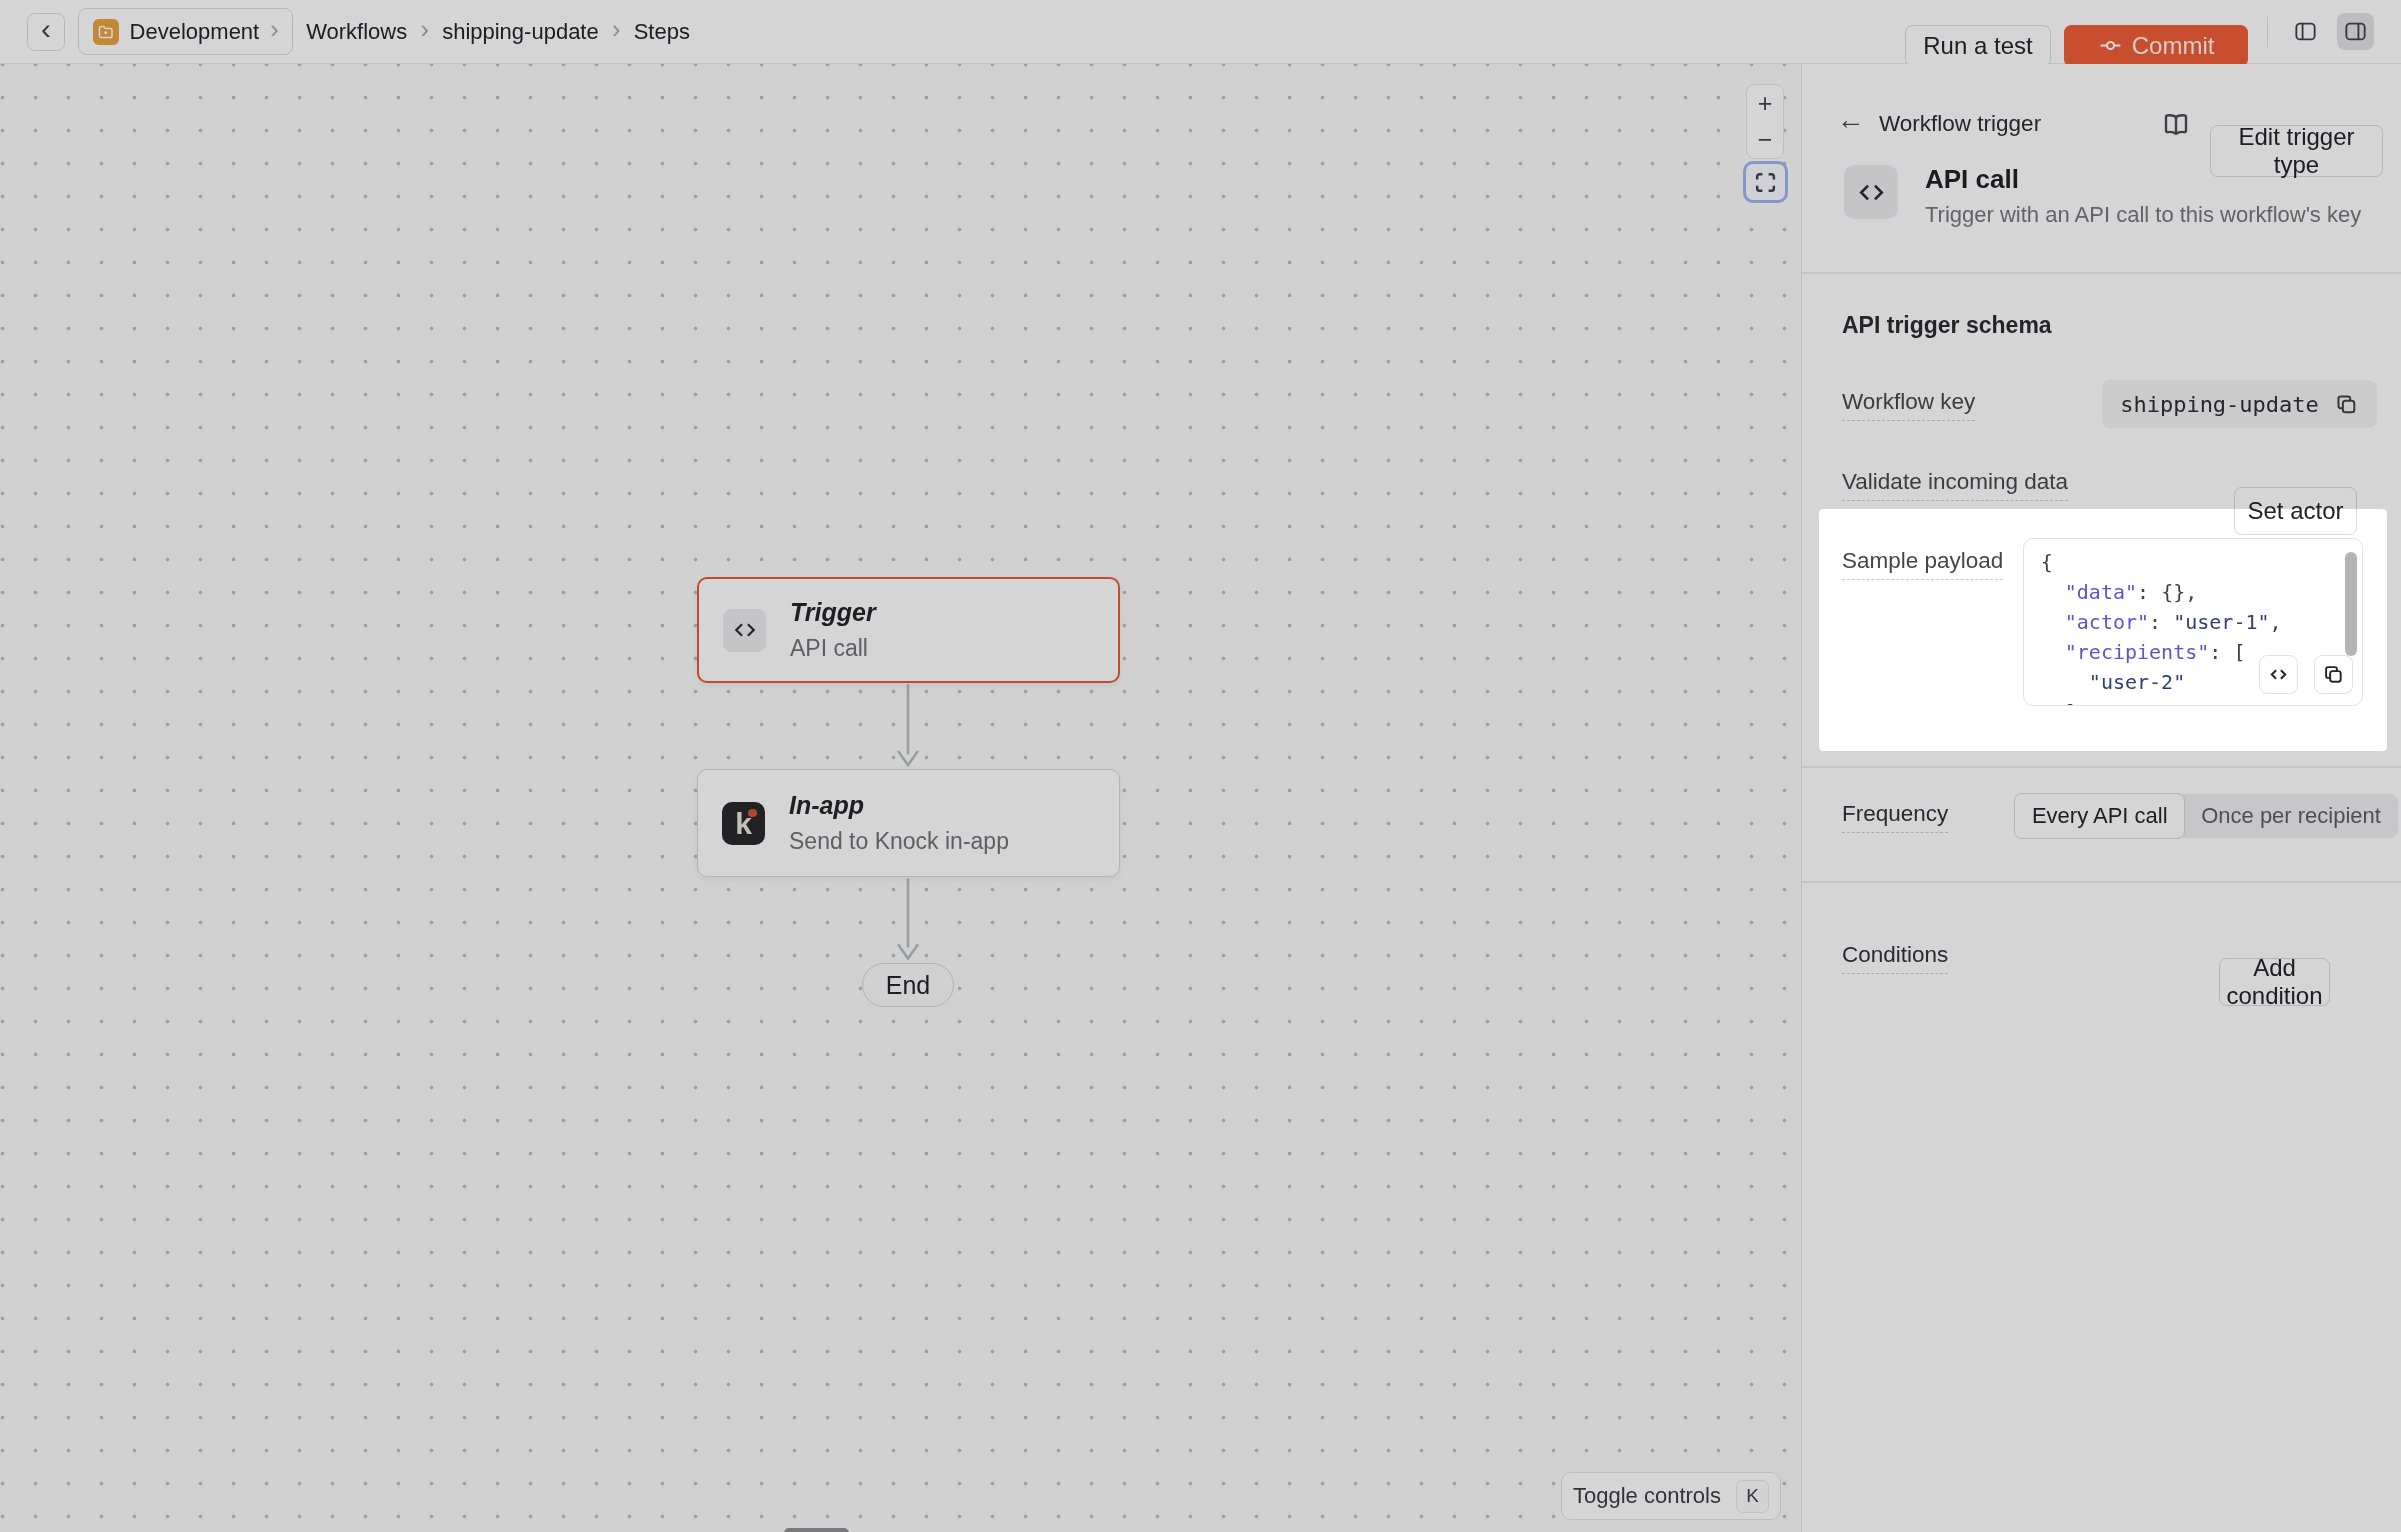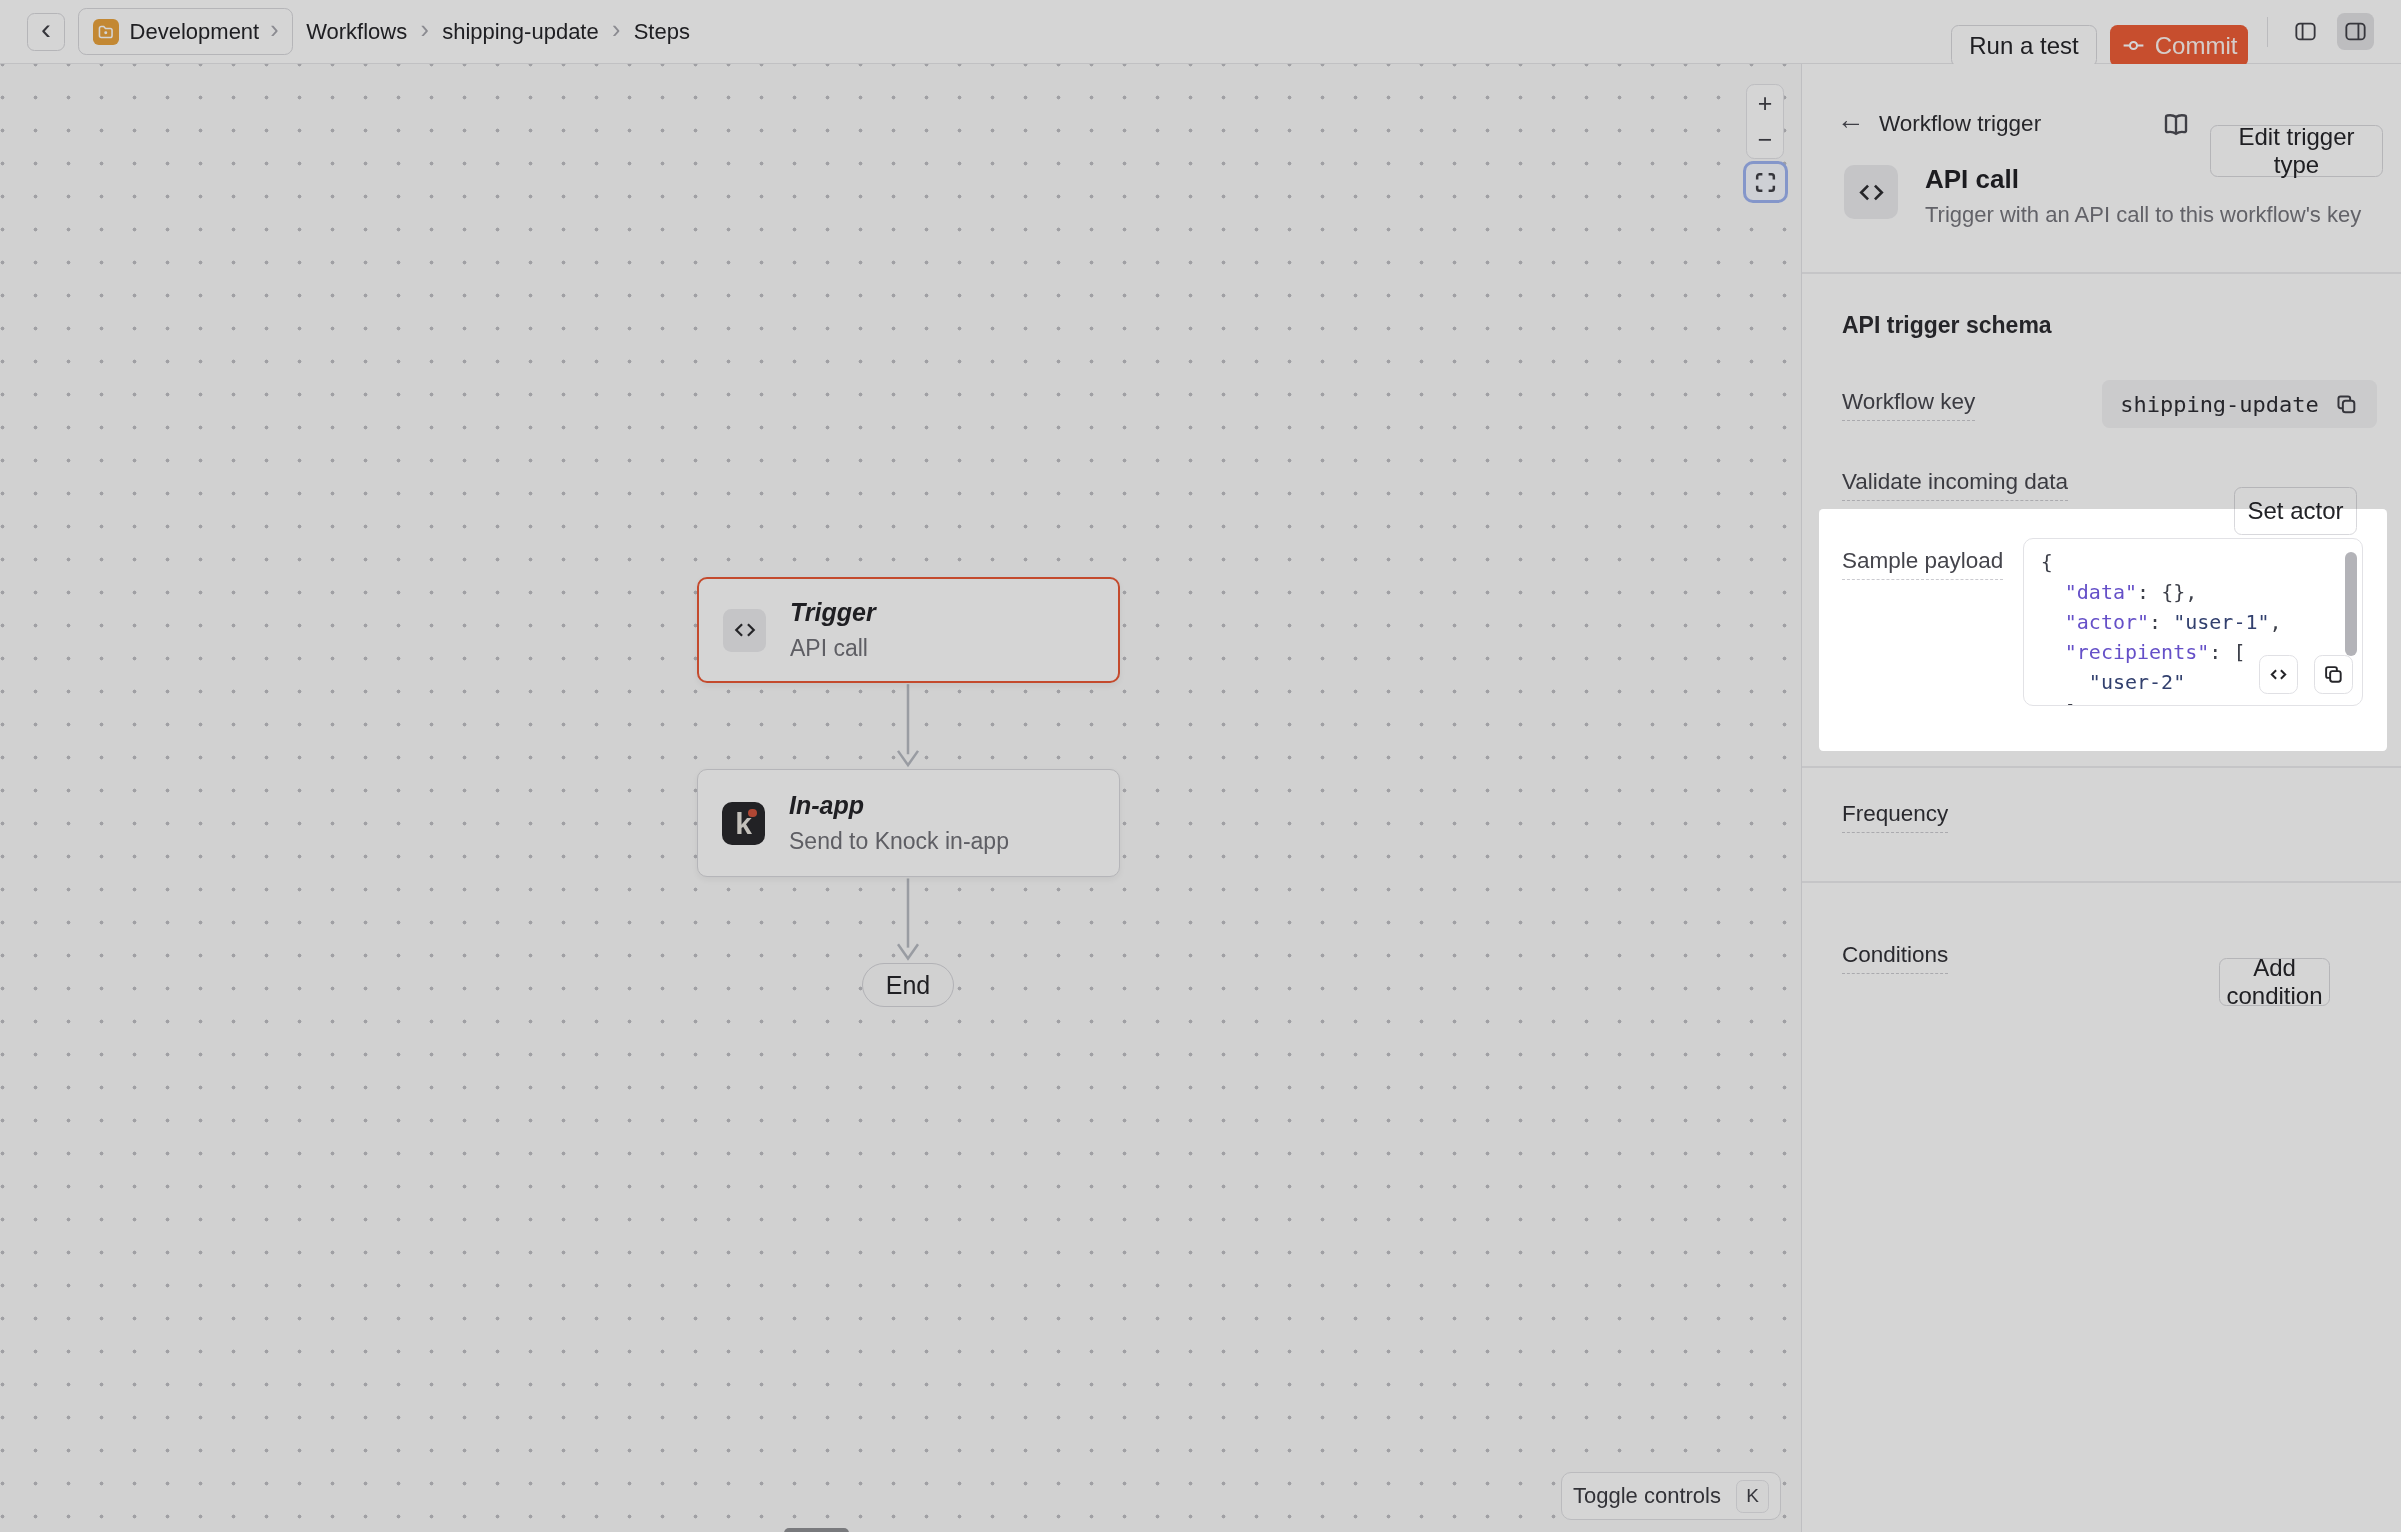--- a/index.html
+++ b/index.html
@@ -22,21 +22,21 @@
   .icon-btn{display:flex;align-items:center;justify-content:center;background:#fff;border:1.7px solid var(--border);border-radius:7.5px;cursor:pointer;}
   .back-btn{width:38px;height:38px;font-size:30px;color:#3F3F46;line-height:1;padding-bottom:5px;box-sizing:border-box;}
   .env-pill{display:flex;align-items:center;gap:11px;height:45px;padding:0 13.3px;border:1.7px solid var(--border);border-radius:8.3px;background:#fff;cursor:pointer;text-align:center;}
   .env-icon{width:26px;height:26px;border-radius:5.8px;background:var(--amber);display:flex;align-items:center;justify-content:center;}
   .env-label{font-size:22px;font-weight:500;color:var(--ink);}
   .crumb-sep{font-size:25px;color:#A6A6AD;line-height:1;padding-bottom:3.3px;}
   .crumb{font-size:22px;color:var(--ink);cursor:pointer;}
   .tb-right{margin-left:auto;display:flex;align-items:center;gap:13.3px;}
   .btn{display:flex;align-items:center;justify-content:center;background:#fff;border:1.7px solid var(--border);border-radius:7.5px;font-size:24px;font-weight:500;color:var(--ink);cursor:pointer;box-sizing:border-box;margin-top:28px;}
   .run-btn{height:42px;padding:0 17.5px;}
-  .commit-btn{height:42px;padding:0 11px;background:var(--accent);border:none;color:#FFF6F2;gap:8.3px;}
+  .commit-btn{height:42px;padding:0 34px;background:var(--accent);border:none;color:#FFF6F2;gap:8.3px;}
   .tb-vsep{width:1.7px;height:30px;background:#E0E0E4;margin:0 5px;}
   .panel-toggle{width:37px;height:37px;border:none;background:transparent;border-radius:7.5px;}
   .panel-toggle.active{background:#E2E2E5;}
 
   
   .canvas{position:absolute;left:0;top:64px;width:1801px;height:1468px;background-color:#FAFAFA;
     background-image:radial-gradient(#BFBFC4 1.7px, transparent 2.2px);background-size:33px 33px;background-position:-14px -16px;}
   .edges{position:absolute;left:0;top:0;pointer-events:none;}
   .node{position:absolute;display:flex;align-items:center;gap:24px;background:#fff;border:1.7px solid #D9D9DD;border-radius:10px;box-sizing:border-box;padding-left:24px;box-shadow:0 2.5px 6.7px rgba(0,0,0,0.05);cursor:pointer;}
   .node.selected{border:2.5px solid #EB5733;}
@@ -273,20 +273,24 @@
                 <path d="M15.5 8.5V6.3a2 2 0 0 0-2-2H6.3a2 2 0 0 0-2 2v7.2a2 2 0 0 0 2 2h2.2"></path>
               </svg>
           </span>
         </div>
       </div>
     </div>
 
     <div class="p-div" style="top:702px;"></div>
 
     <div class="row-label label-strong" style="top:737px;"><span class="dashed">Frequency</span></div>
+    <div class="segmented">
+      <div class="seg active">Every API call</div>
+      <div class="seg">Once per recipient</div>
+    </div>
 
     <div class="p-div" style="top:817px;"></div>
 
     <div class="row-label label-strong" style="top:878px;"><span class="dashed">Conditions</span></div>
     <button class="btn add-cond-btn">Add condition</button>
   </div>
 
   <div class="spotlight"></div>
 
 </div>

